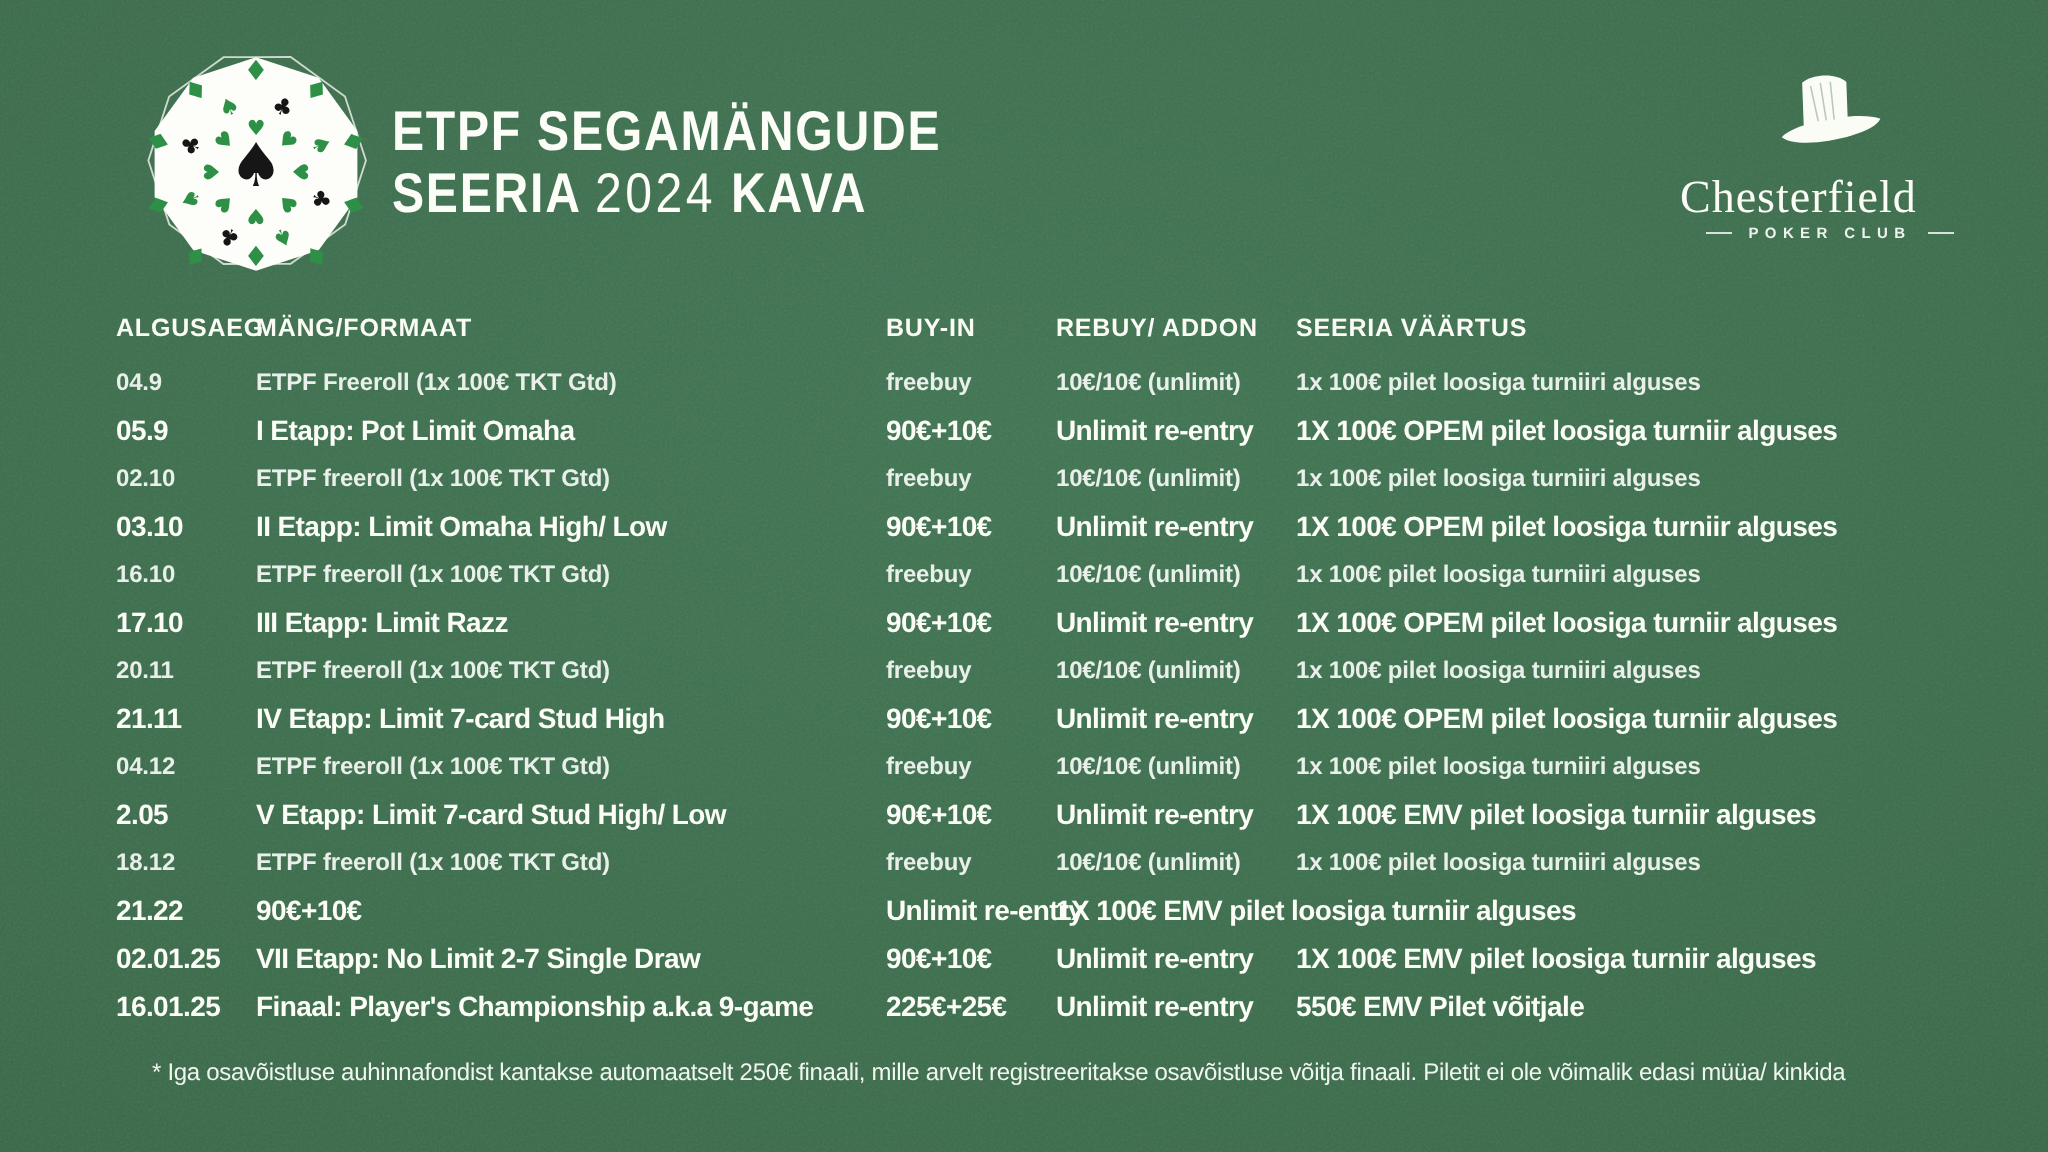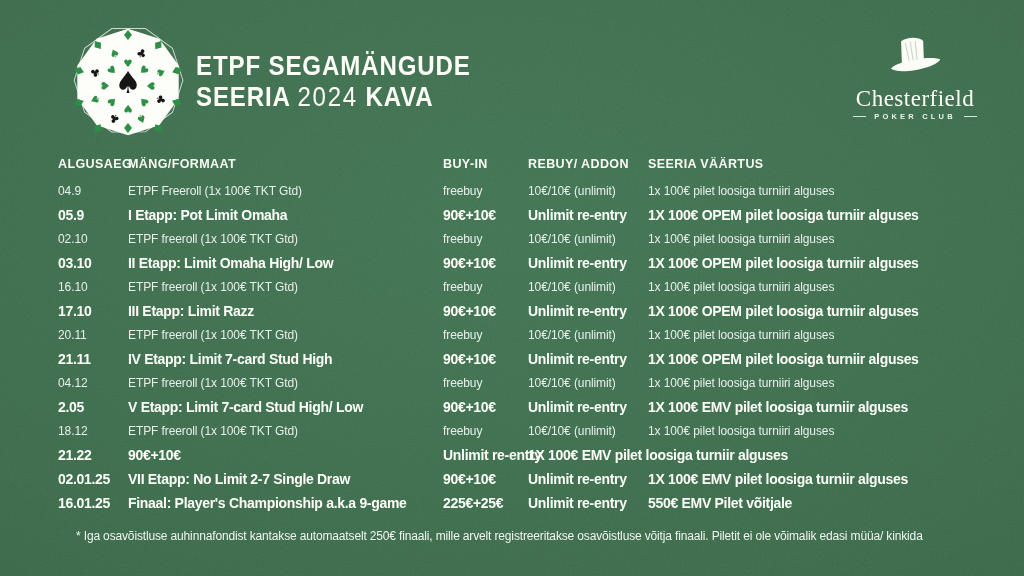--- a/index.html
+++ b/index.html
@@ -13,37 +13,37 @@
   }
   .noise { position:absolute; inset:0; width:100%; height:100%; opacity:.10; pointer-events:none; }
 
   
   .club-logo { position:absolute; left:70px; top:24px; width:116px; height:116px; }
 
   .page-title { position:absolute; left:196px; top:50px; transform:scaleX(.86); transform-origin:left top; white-space:nowrap; }
   .page-title .t1, .page-title .t2 { font-size:28px; font-weight:700; letter-spacing:1px; line-height:31px; color:#fdfdf8; }
   .page-title .yr { font-weight:400; letter-spacing:2px; }
 
-  .brand { position:absolute; left:840px; top:34px; width:150px; text-align:center; }
+  .brand { position:absolute; left:840px; top:34px; width:150px; text-align:left; }
   .brand-hat { width:62px; height:50px; margin:0 auto; display:block; }
   .brand-name { font-family:"Liberation Serif", serif; font-size:23px; letter-spacing:.5px; color:#fcfcf7; margin-top:2px; }
   .brand-sub { display:flex; align-items:center; justify-content:center; gap:8px; margin-top:0; }
   .brand-sub .line { width:13px; height:1px; background:#e9efe9; opacity:.9; }
   .brand-sub .txt { font-size:7.5px; font-weight:700; letter-spacing:3.2px; color:#eef3ee; }
 
   
   .schedule { position:absolute; left:58px; top:150px; right:30px; }
   .trow {
     display:grid;
     grid-template-columns:70px 315px 85px 120px 1fr;
     align-items:center; height:24px; white-space:nowrap;
   }
   .trow.head { height:27px; margin-bottom:2px; }
   .trow.head .cell { font-size:12.5px; font-weight:700; letter-spacing:.4px; color:#fbfbf6; }
-  .trow.small .cell { font-size:12px; font-weight:400; color:rgba(247,250,246,.92); letter-spacing:-.1px; }
+  .trow.small .cell { font-size:12px; font-weight:700; color:rgba(247,250,246,.92); letter-spacing:-.1px; }
   .trow.bold  .cell { font-size:14px; font-weight:700; color:#fdfdf8; letter-spacing:-.3px; }
 
   
   .footnote {
     position:absolute; left:76px; top:529px; width:900px;
     font-size:12px; font-weight:400; letter-spacing:-.15px; color:rgba(250,252,248,.95);
     white-space:nowrap;
   }
 </style>
 </head>

